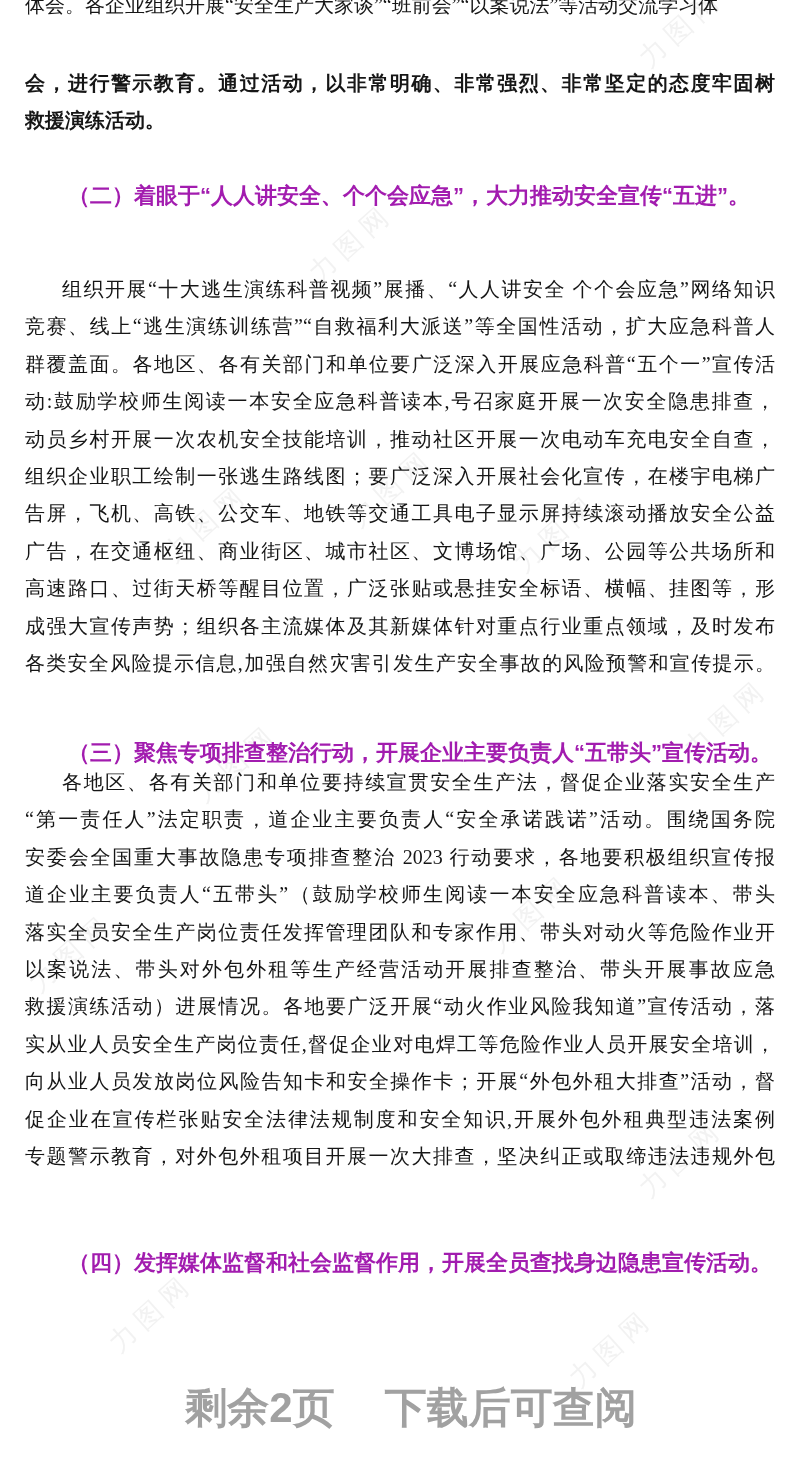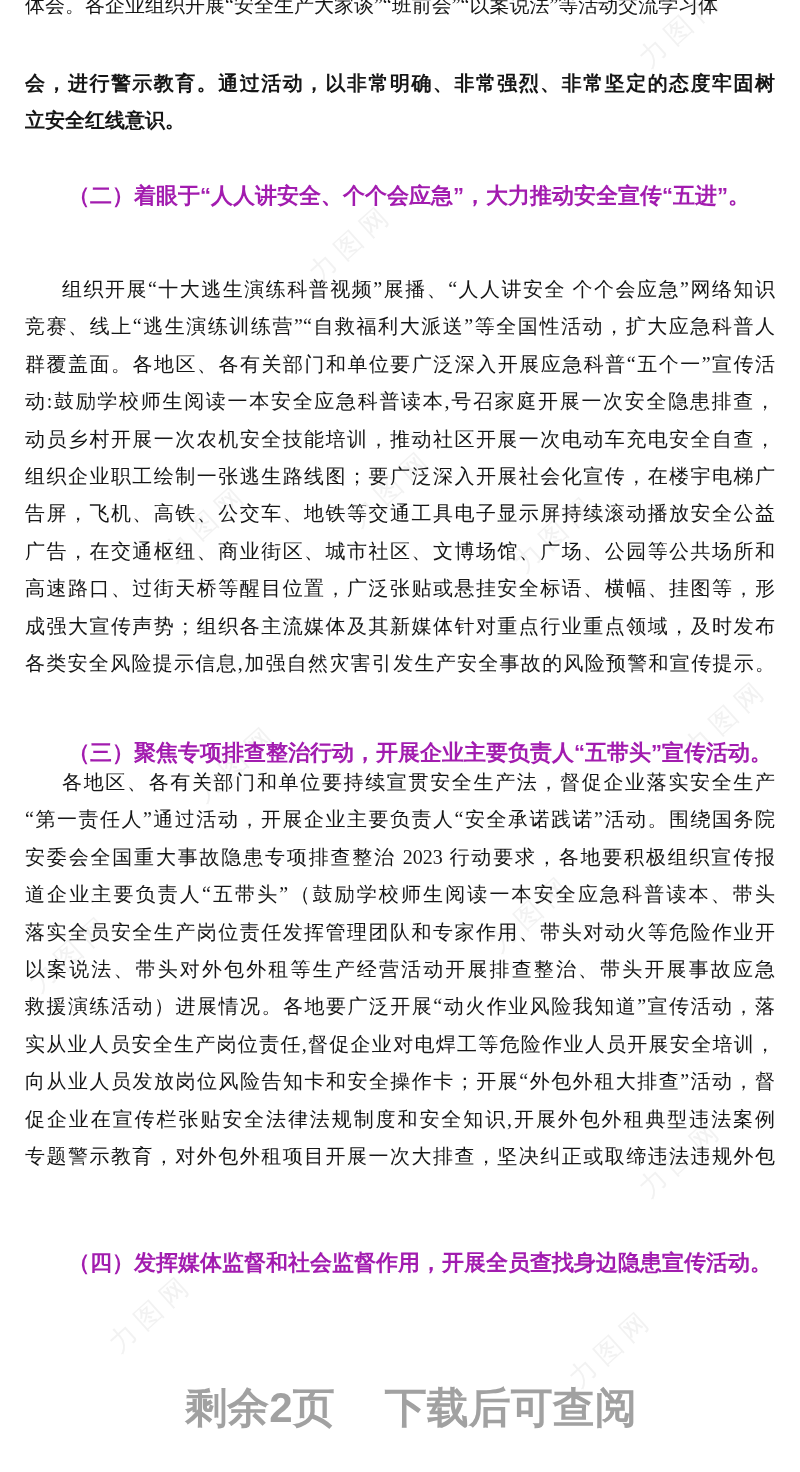--- a/index.html
+++ b/index.html
@@ -95,21 +95,21 @@
   <span class="wm" style="left:630px; top:1140px;">力图网</span>
   <span class="wm" style="left:100px; top:1295px;">力图网</span>
   <span class="wm" style="left:560px; top:1330px;">力图网</span>
 
   <div class="para" style="top:-13px;">
     <div class="tl nowrap">体会。各企业组织开展“安全生产大家谈”“班前会”“以案说法”等活动交流学习体</div>
   </div>
 
   <div class="para" style="top:65px;font-weight:bold;">
     <div class="tl">会，进行警示教育。通过活动，以非常明确、非常强烈、非常坚定的态度牢固树</div>
-    <div class="tl short">立安全红线意识。</div>
+    <div class="tl short">救援演练活动。</div>
   </div>
 
   <div class="hd" style="top:177px;">（二）着眼于“人人讲安全、个个会应急”，大力推动安全宣传“五进”。</div>
 
   <div class="para" style="top:255px;margin-top:16px;">
     <div class="tl ind">组织开展“十大逃生演练科普视频”展播、“人人讲安全 个个会应急”网络知识</div>
     <div class="tl">竞赛、线上“逃生演练训练营”“自救福利大派送”等全国性活动，扩大应急科普人</div>
     <div class="tl">群覆盖面。各地区、各有关部门和单位要广泛深入开展应急科普“五个一”宣传活</div>
     <div class="tl">动:鼓励学校师生阅读一本安全应急科普读本,号召家庭开展一次安全隐患排查，</div>
     <div class="tl">动员乡村开展一次农机安全技能培训，推动社区开展一次电动车充电安全自查，</div>
@@ -118,21 +118,21 @@
     <div class="tl">广告，在交通枢纽、商业街区、城市社区、文博场馆、广场、公园等公共场所和</div>
     <div class="tl">高速路口、过街天桥等醒目位置，广泛张贴或悬挂安全标语、横幅、挂图等，形</div>
     <div class="tl">成强大宣传声势；组织各主流媒体及其新媒体针对重点行业重点领域，及时发布</div>
     <div class="tl">各类安全风险提示信息,加强自然灾害引发生产安全事故的风险预警和宣传提示。</div>
   </div>
 
   <div class="hd" style="top:690px;margin-top:44px;">（三）聚焦专项排查整治行动，开展企业主要负责人“五带头”宣传活动。</div>
 
   <div class="para" style="top:764px;">
     <div class="tl ind">各地区、各有关部门和单位要持续宣贯安全生产法，督促企业落实安全生产</div>
-    <div class="tl">“第一责任人”通过活动，开展企业主要负责人“安全承诺践诺”活动。围绕国务院</div>
+    <div class="tl">“第一责任人”法定职责，道企业主要负责人“安全承诺践诺”活动。围绕国务院</div>
     <div class="tl">安委会全国重大事故隐患专项排查整治 2023 行动要求，各地要积极组织宣传报</div>
     <div class="tl">道企业主要负责人“五带头”（鼓励学校师生阅读一本安全应急科普读本、带头</div>
     <div class="tl">落实全员安全生产岗位责任发挥管理团队和专家作用、带头对动火等危险作业开</div>
     <div class="tl">以案说法、带头对外包外租等生产经营活动开展排查整治、带头开展事故应急</div>
     <div class="tl">救援演练活动）进展情况。各地要广泛开展“动火作业风险我知道”宣传活动，落</div>
     <div class="tl">实从业人员安全生产岗位责任,督促企业对电焊工等危险作业人员开展安全培训，</div>
     <div class="tl">向从业人员发放岗位风险告知卡和安全操作卡；开展“外包外租大排查”活动，督</div>
     <div class="tl">促企业在宣传栏张贴安全法律法规制度和安全知识,开展外包外租典型违法案例</div>
     <div class="tl">专题警示教育，对外包外租项目开展一次大排查，坚决纠正或取缔违法违规外包</div>
   </div>

